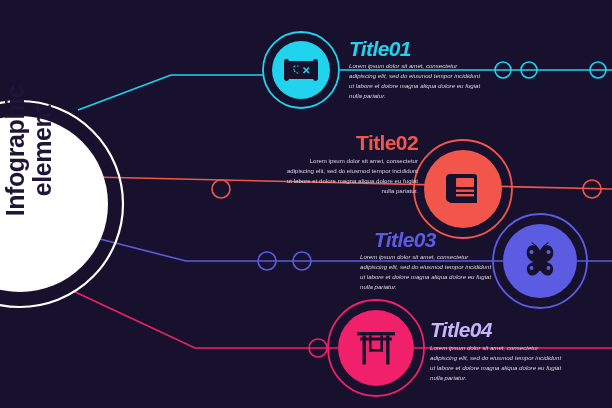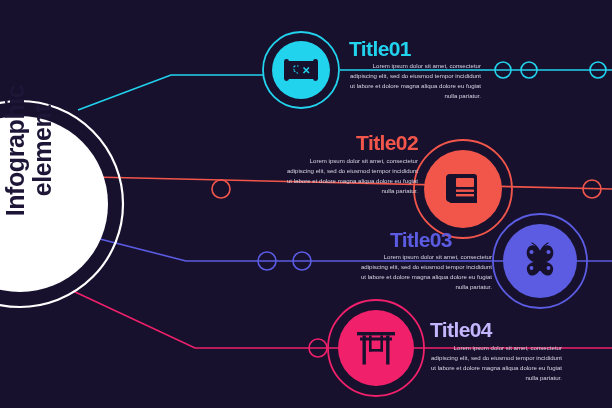--- a/index.html
+++ b/index.html
@@ -44,21 +44,21 @@
     letter-spacing: -0.6px;
     white-space: nowrap;
   }
   .body {
     position: absolute;
     width: 132px;
     font-size: 6.1px;
     line-height: 1.62;
     color: #d9d6e4;
   }
-  .ta-left  { text-align: right; }
+  .ta-left  { text-align: left; font-style: italic; }
   .ta-right { text-align: right; }
 </style>
 </head>
 <body>
 
 <div id="stage">
 
   <svg id="wires" viewBox="0 0 612 408">
     <defs>
       <clipPath id="hubclip">
@@ -150,19 +150,19 @@
     <div>Infographic</div>
     <div>element</div>
   </div>
 
   <div class="title ta-left" style="left:349px; top:37px; color:#22d3ee;">Title01</div>
   <div class="body ta-left" style="left:349px; top:61px;">Lorem ipsum dolor sit amet, consectetur adipiscing elit, sed do eiusmod tempor incididunt ut labore et dolore magna aliqua dolore eu fugiat nulla pariatur.</div>
 
   <div class="title ta-right" style="left:286px; top:131px; width:132px; color:#f2564b;">Title02</div>
   <div class="body ta-right" style="left:286px; top:156px;">Lorem ipsum dolor sit amet, consectetur adipiscing elit, sed do eiusmod tempor incididunt ut labore et dolore magna aliqua dolore eu fugiat nulla pariatur.</div>
 
-  <div class="title ta-left" style="left:374px; top:228px; color:#5b5ce2;margin-left:16px;">Title03</div>
+  <div class="title ta-left" style="left:374px; top:228px; color:#5b5ce2;">Title03</div>
   <div class="body ta-left" style="left:360px; top:252px;">Lorem ipsum dolor sit amet, consectetur adipiscing elit, sed do eiusmod tempor incididunt ut labore et dolore magna aliqua dolore eu fugiat nulla pariatur.</div>
 
   <div class="title ta-left" style="left:430px; top:318px; color:#c4b5fd;">Title04</div>
   <div class="body ta-left" style="left:430px; top:343px;">Lorem ipsum dolor sit amet, consectetur adipiscing elit, sed do eiusmod tempor incididunt ut labore et dolore magna aliqua dolore eu fugiat nulla pariatur.</div>
 
 </div>
 
 </body></html>

